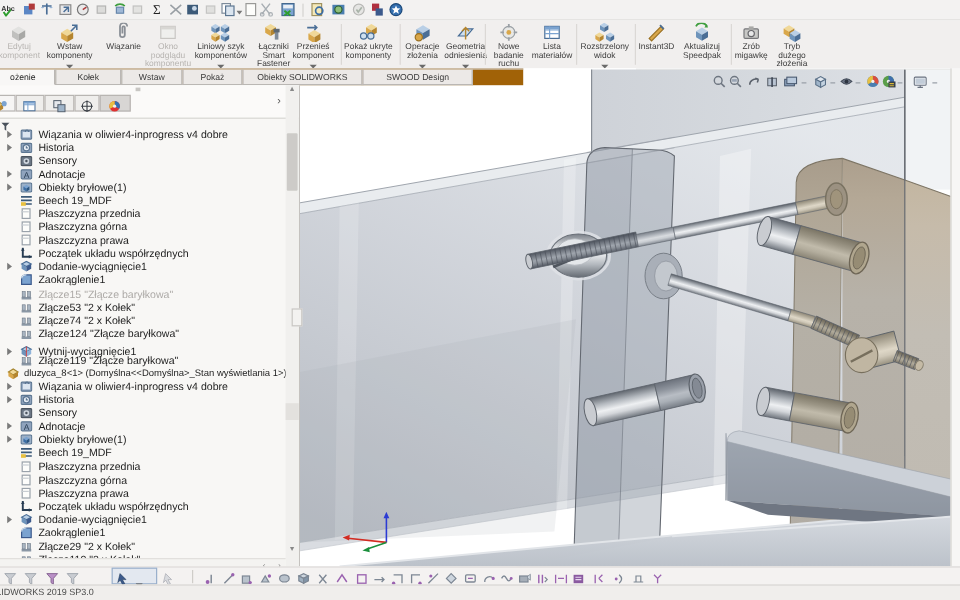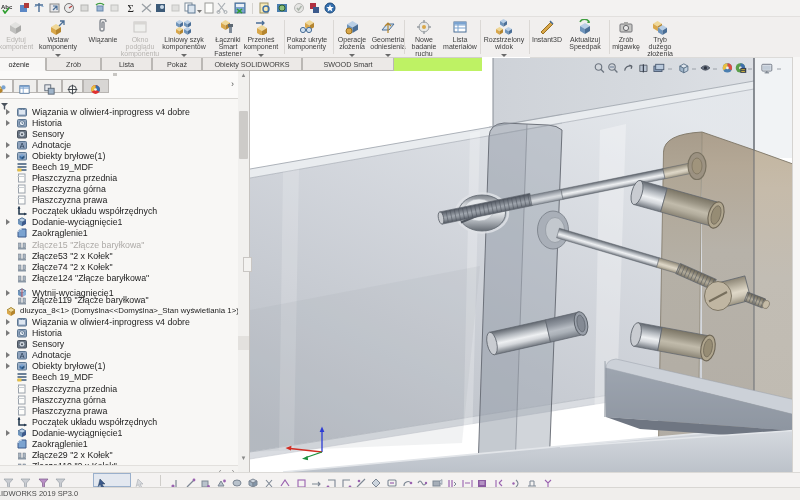--- a/index.html
+++ b/index.html
@@ -9,21 +9,21 @@
 .qi{position:absolute;top:2px;width:12px;height:12px;font-size:10px;line-height:12px}
 
 #ribbon{left:0;top:17px;width:800px;height:40px;background:#f1efee}
 .rb{position:absolute;top:0;height:40px;text-align:center}
 .rb .lbl{position:absolute;top:18.5px;left:0;right:0;font-size:7px;line-height:7.3px;color:#3d3d3d;white-space:pre-line}
 .rb.gray .lbl{color:#b7b4b1}
 .rb .ric{position:absolute;top:2px;left:50%;margin-left:-8px;width:16px;height:16px}
 .rsep{position:absolute;top:3px;height:34px;width:1px;background:#dbd8d5}
 .dd{position:absolute;bottom:0px;left:50%;margin-left:-3px;width:0;height:0;border-left:3px solid transparent;border-right:3px solid transparent;border-top:3px solid #6a6a6a}
 
-#tabrow{z-index:5;left:0;top:57px;width:482px;height:14px;background:#bef264;border-top:1px solid #d2cfcc}
+#tabrow{z-index:5;left:0;top:57px;width:436px;height:14px;background:#a16207;border-top:1px solid #d2cfcc}
 .ctab{position:absolute;top:0;height:13px;font-size:7.2px;color:#3a3a3a;text-align:center;line-height:13px;background:#ece9e7;border:1px solid #bab7b4;border-top:none}
 .ctab.act{background:#f8f7f6;border-bottom:1px solid #f8f7f6;color:#222}
 
 #tree{z-index:6;left:0;top:71px;width:250px;height:401px;background:#f8f7f5;border-right:1px solid #c5c2bf}
 #treehead{position:absolute;left:0;top:0;width:249px;height:28px;background:#fbfaf9;border-bottom:1px solid #d8d6d3}
 .tr{position:absolute;left:0;width:228px;height:11px;font-size:8.8px;color:#1c1c1c;white-space:nowrap}
 .tr .tx{position:absolute;top:0.5px;font-size:8.8px}
 .tr.gy .tx{color:#adaaa7}
 .arr{position:absolute;width:0;height:0;border-top:3px solid transparent;border-bottom:3px solid transparent;border-left:4px solid #7a7a7a;top:2.5px}
 .tic{position:absolute;top:0.5px;width:10px;height:10px}
@@ -311,25 +311,25 @@
       </div>
       <div class="rsep" style="left:284px"></div>
       <div class="rsep" style="left:333px"></div>
       <div class="rsep" style="left:404px"></div>
       <div class="rsep" style="left:480px"></div>
       <div class="rsep" style="left:529px"></div>
       <div class="rsep" style="left:609px"></div>
     </div>
     <div id="tabrow" class="abs">
       <div class="ctab act" style="left:-8px;width:54px">ożenie</div>
-      <div class="ctab" style="left:46px;width:55px">Zrób</div>
-      <div class="ctab" style="left:101px;width:51px">Lista</div>
+      <div class="ctab" style="left:46px;width:55px">Kołek</div>
+      <div class="ctab" style="left:101px;width:51px">Wstaw</div>
       <div class="ctab" style="left:152px;width:50px">Pokaż</div>
       <div class="ctab" style="left:202px;width:100px">Obiekty SOLIDWORKS</div>
-      <div class="ctab" style="left:302px;width:92px">SWOOD Smart</div>
+      <div class="ctab" style="left:302px;width:92px">SWOOD Design</div>
       <div style="position:absolute;left:155px;top:9px;width:5px;height:4px"><svg width="5" height="4">
           <path d="M0 0 l2.5 3 l2.5 -3 z" fill="#8a8a8a"></path>
         </svg></div>
     </div>
     <div id="vp" class="abs"><svg width="550" height="415" viewBox="250 57 550 415" preserveAspectRatio="none" style="width:550px;height:415px">
         <defs>
 <linearGradient id="gpanel" x1="0.75" y1="0" x2="0.1" y2="1">
  <stop offset="0" stop-color="#dfe3e8" stop-opacity="0.85"></stop>
  <stop offset="0.45" stop-color="#ccd0d7" stop-opacity="0.9"></stop>
  <stop offset="1" stop-color="#b4b9c1" stop-opacity="0.95"></stop>

